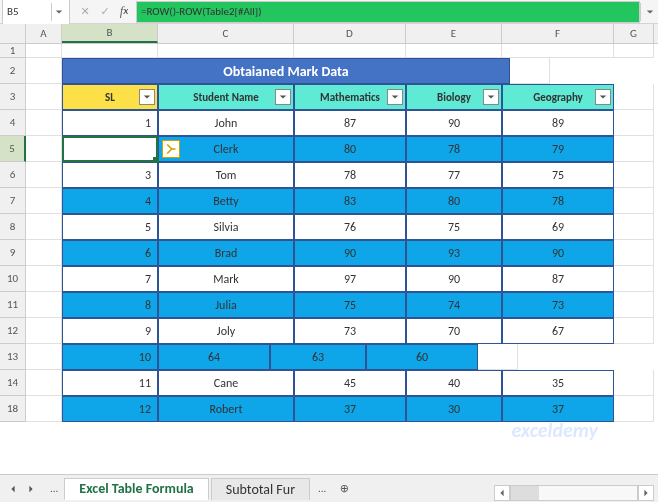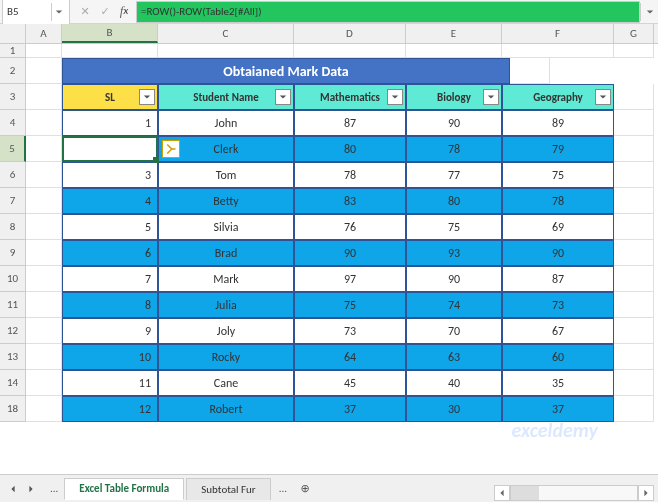--- a/index.html
+++ b/index.html
@@ -33,21 +33,21 @@
 .band0{background:#fff}.band1{background:#0ea5e9}
 .selcell{position:absolute;border:2px solid #217346;background:#fff;pointer-events:none;z-index:5}
 .selhandle{position:absolute;right:-3px;bottom:-3px;width:6px;height:6px;background:#217346}
 .smarttag{position:absolute;width:18px;height:18px;background:#fff;border:1px solid #d0a000;display:flex;align-items:center;justify-content:center;z-index:6}
 .smarttag svg{width:12px;height:12px}
 .watermark{position:absolute;right:60px;bottom:60px;opacity:0.18;font-size:20px;font-weight:bold;color:#3b82f6;z-index:3;pointer-events:none;font-style:italic}
 .tabs{position:absolute;bottom:0;left:0;right:0;height:28px;background:#f0f0f0;border-top:1px solid #ccc;display:flex;align-items:center}
 .tabnav{display:flex;gap:0;margin:0 4px}
 .tabnavbtn{width:18px;height:18px;display:flex;align-items:center;justify-content:center;color:#555}
 .dots{padding:0 6px;color:#555}
-.tab{height:22px;padding:0 14px;border:1px solid #ccc;border-bottom:none;background:#e8e8e8;display:flex;align-items:center;margin-right:2px;font-size:11px}
+.tab{height:22px;padding:0 14px;border:1px solid #ccc;border-bottom:none;background:#e8e8e8;display:flex;align-items:center;margin-right:2px;font-size:14px}
 .tab.active{background:#fff;border-bottom:1px solid #fff;font-weight:bold;color:#217346}
 .addtab{width:24px;display:flex;align-items:center;justify-content:center;color:#555}
 .hscroll{position:absolute;bottom:0;right:4px;width:160px;height:18px;display:flex;align-items:center}
 .scrollbtn{width:16px;height:16px;border:1px solid #ccc;background:#fff;display:flex;align-items:center;justify-content:center;color:#666}
 .scrolltrack{flex:1;height:16px;background:#f8f8f8;border:1px solid #ccc;position:relative}
 .scrollthumb{position:absolute;left:0;top:0;bottom:0;width:28px;background:#ddd}
 svg.tri{width:8px;height:8px}
 </style>
 </head>
 <body>
@@ -239,21 +239,20 @@
           <div class="cell tcell cC band0">Joly</div>
           <div class="cell tcell cD band0">73</div>
           <div class="cell tcell cE band0">70</div>
           <div class="cell tcell cF band0">67</div>
           <div class="cell cG"></div>
         </div>
         <div class="row">
           <div class="rowhead">13</div>
           <div class="cell cA"></div>
           <div class="cell tcell sl cB band1">10</div>
-          <div class="cell tcell cC band1">Rocky</div>
           <div class="cell tcell cD band1">64</div>
           <div class="cell tcell cE band1">63</div>
           <div class="cell tcell cF band1">60</div>
           <div class="cell cG"></div>
         </div>
         <div class="row">
           <div class="rowhead">14</div>
           <div class="cell cA"></div>
           <div class="cell tcell sl cB band0">11</div>
           <div class="cell tcell cC band0">Cane</div>

